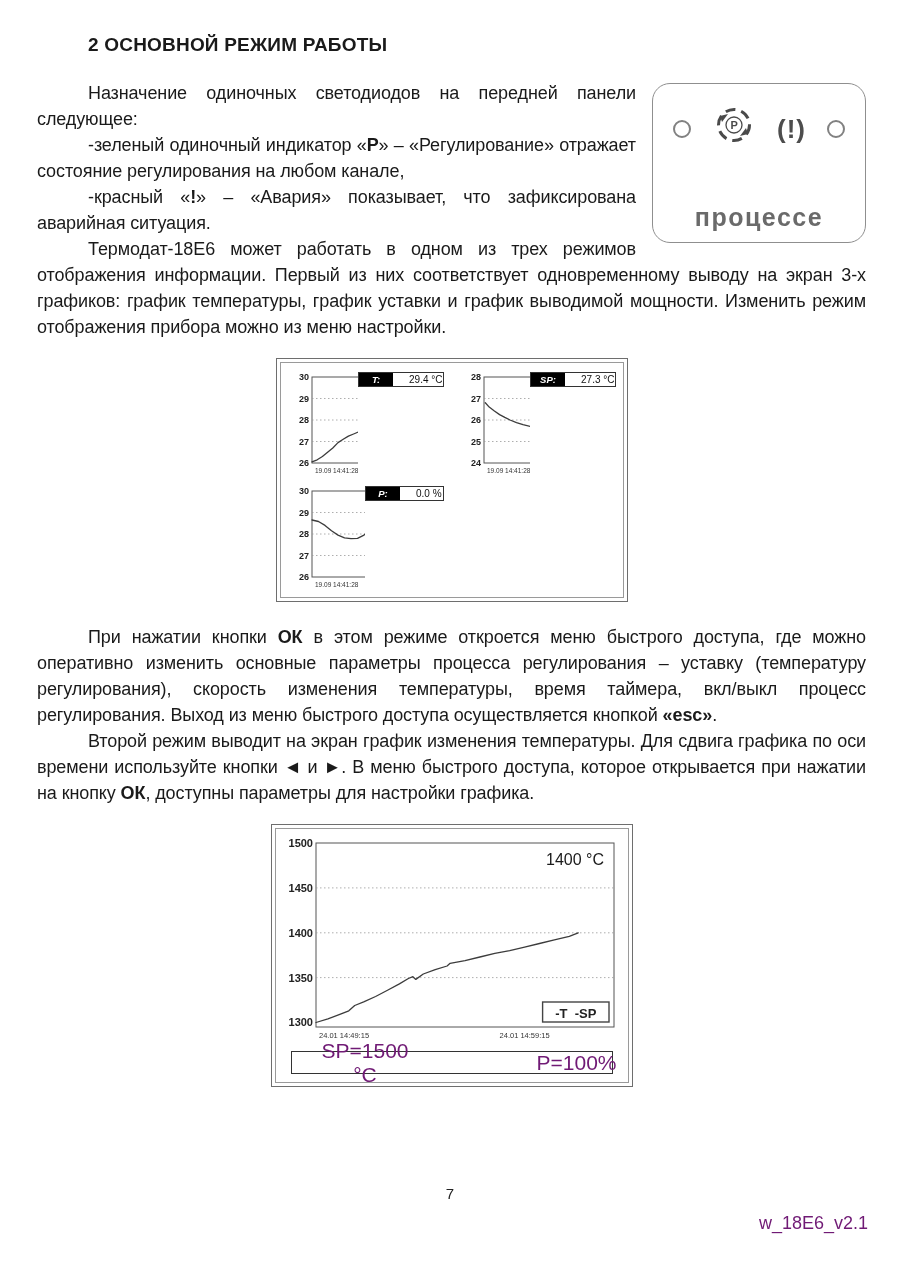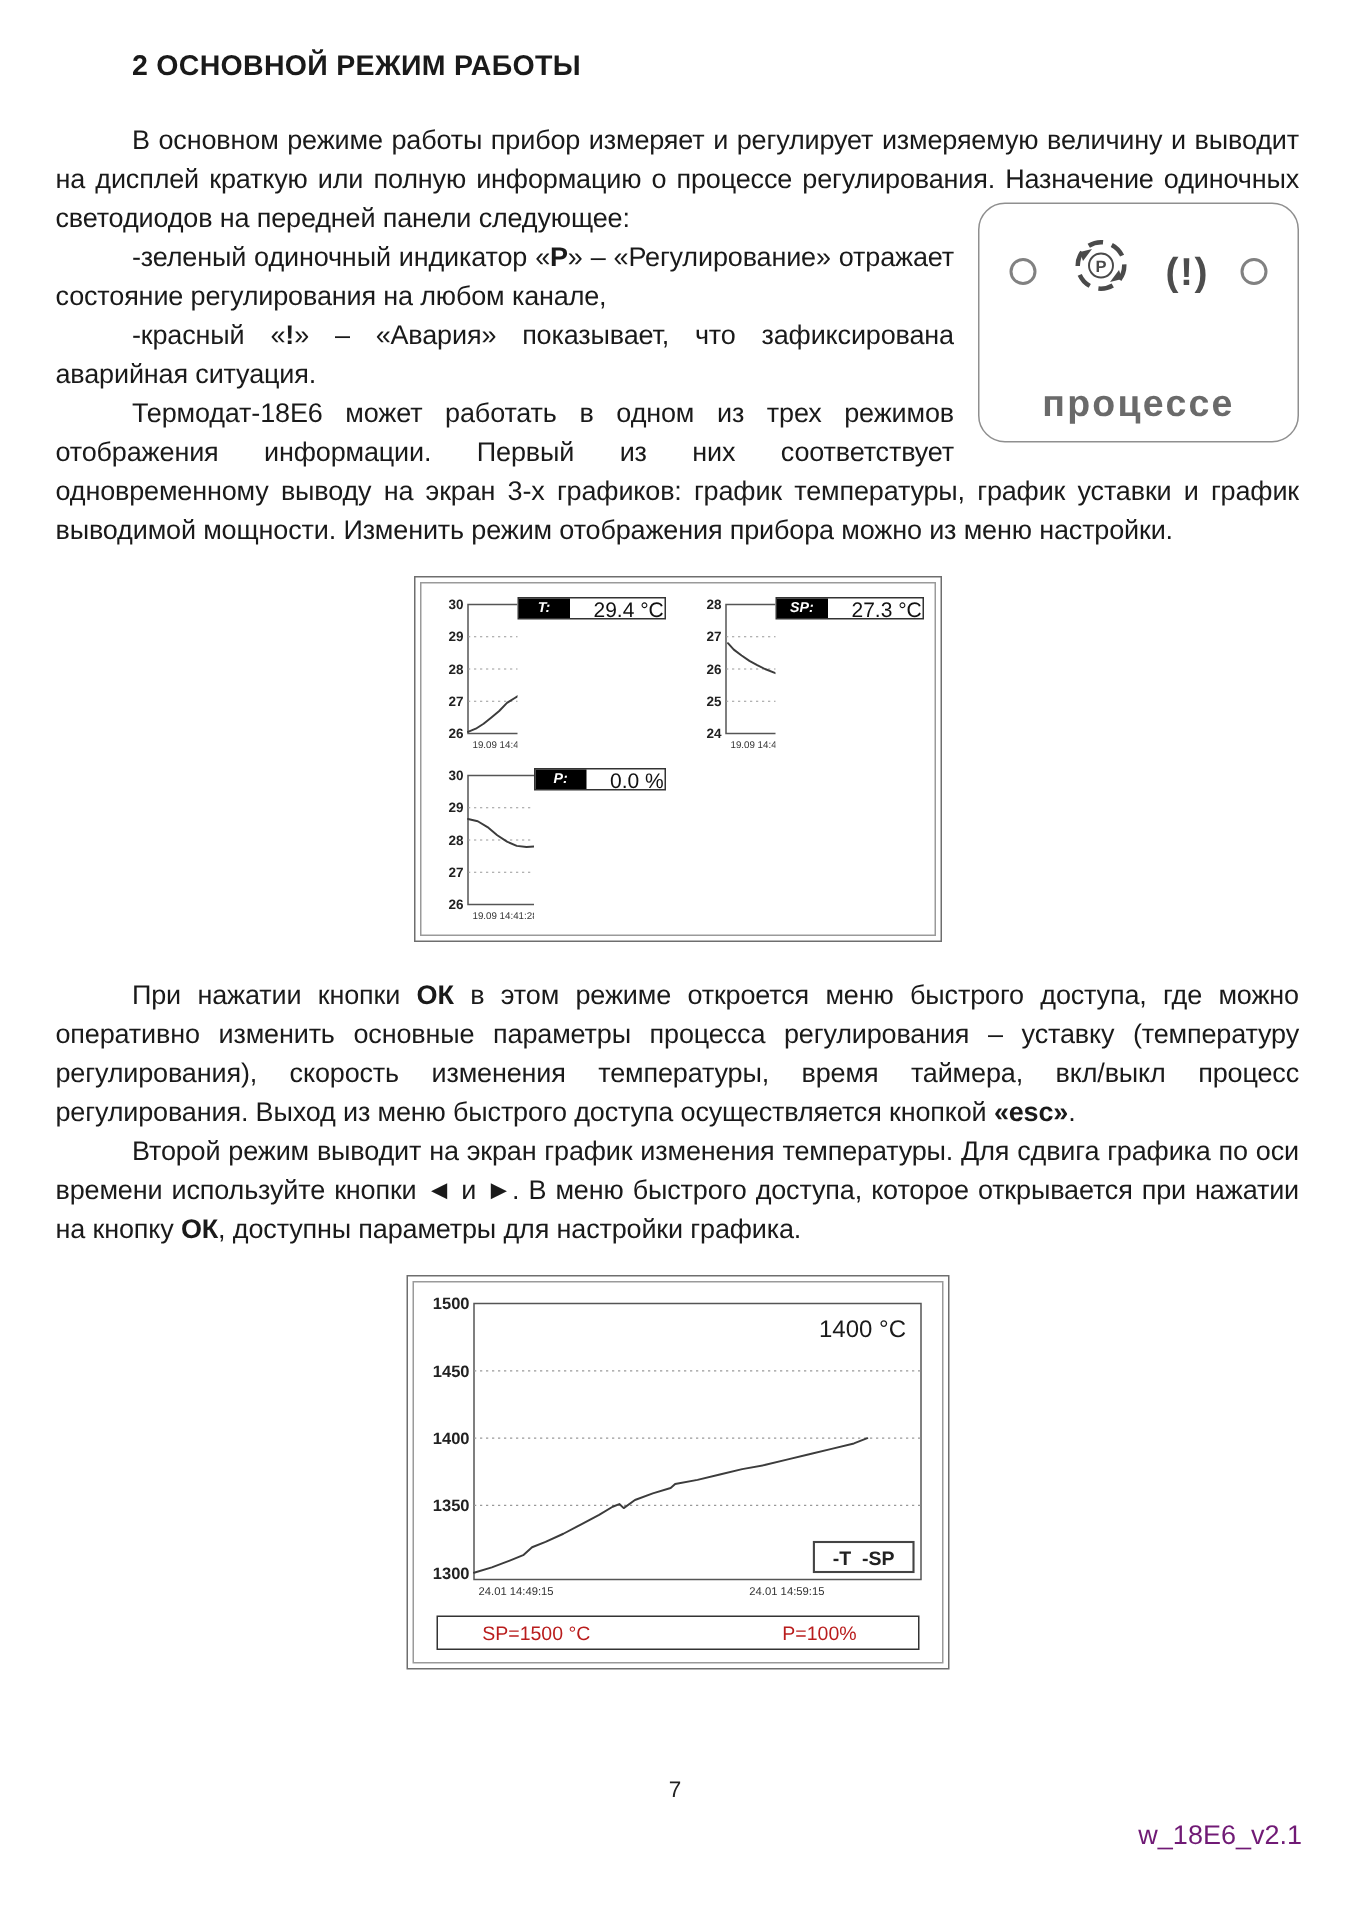--- a/index.html
+++ b/index.html
@@ -27,38 +27,38 @@
   .chart-grid{display:grid;grid-template-columns:156px 156px;column-gap:16px;row-gap:10px;}
   .chart-cell{display:flex;flex-direction:row;}
   .fig2{margin:18px auto 0;}
   .fig2 .fig-in{padding:8px 10px;display:flex;flex-direction:column;align-items:center;}
   svg.chart{display:block;font-family:"Liberation Sans",sans-serif;}
 
   .readout{border:1.5px solid #333;background:#fff;display:flex;align-items:center;box-sizing:border-box;}
   .readout.small{width:156px;height:15px;margin-top:1px;}
   .chip{background:#000;color:#fff;font-weight:bold;font-style:italic;font-size:9.5px;height:100%;
         display:flex;align-items:center;justify-content:center;width:34px;flex:0 0 auto;}
-  .readout .val{font-size:14px;padding-left:16px;color:#111;white-space:nowrap;}
-  .readout.big{width:322px;height:23px;margin:6px 0 0;font-size:13px;color:#b91c1c;text-align:center;}
+  .readout .val{font-size:10px;padding-left:16px;color:#111;white-space:nowrap;}
+  .readout.big{width:322px;height:23px;margin:6px 0 0;font-size:21px;color:#701a75;text-align:center;}
   .readout.big .sp-text{margin-left:30px;}
   .readout.big .p-text{margin-left:128px;}
 
   .page-number{position:absolute;left:0;right:0;bottom:72px;text-align:center;font-size:15px;color:#222;}
   .footer-version{position:absolute;right:32px;bottom:40px;font-size:18px;color:#701a75;}
 </style>
 </head>
 <body>
 
 <div class="page">
   <div class="content">
 
     <h1 class="doc-heading">2 ОСНОВНОЙ РЕЖИМ РАБОТЫ</h1>
 
     <p class="body">
-      <span>В основном режиме работы прибор измеряет и регулирует измеряемую величину и выводит на дисплей краткую или полную информацию о процессе регулирования. </span><span class="panel">
+      <span class="panel">
         <span class="panel-icons">
           <span class="led"></span>
           <span>
             <svg width="44" height="42" viewBox="0 0 44 42">
               <circle cx="22" cy="21" r="15.5" fill="none" stroke="#4a4a4a" stroke-width="3" stroke-dasharray="10 6"></circle>
               <circle cx="22" cy="21" r="8" fill="none" stroke="#4a4a4a" stroke-width="1.3"></circle>
               <text x="22" y="25" text-anchor="middle" font-size="11" font-weight="bold" fill="#4a4a4a">P</text>
               <polygon points="36,30 28,32 34,24" fill="#4a4a4a"></polygon>
               <polygon points="8,12 16,10 10,18" fill="#4a4a4a"></polygon>
             </svg>

